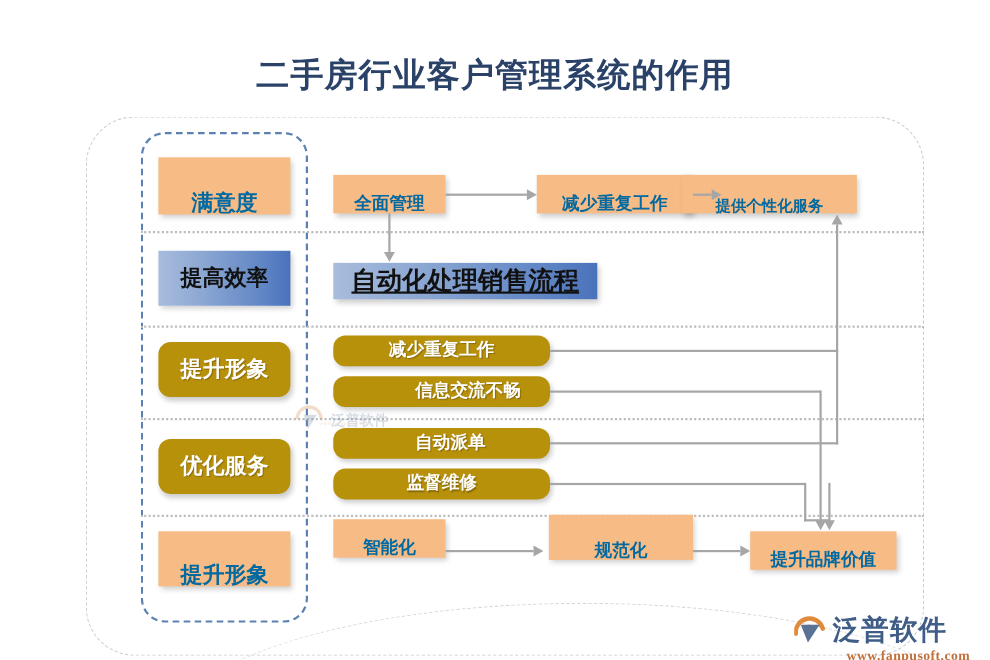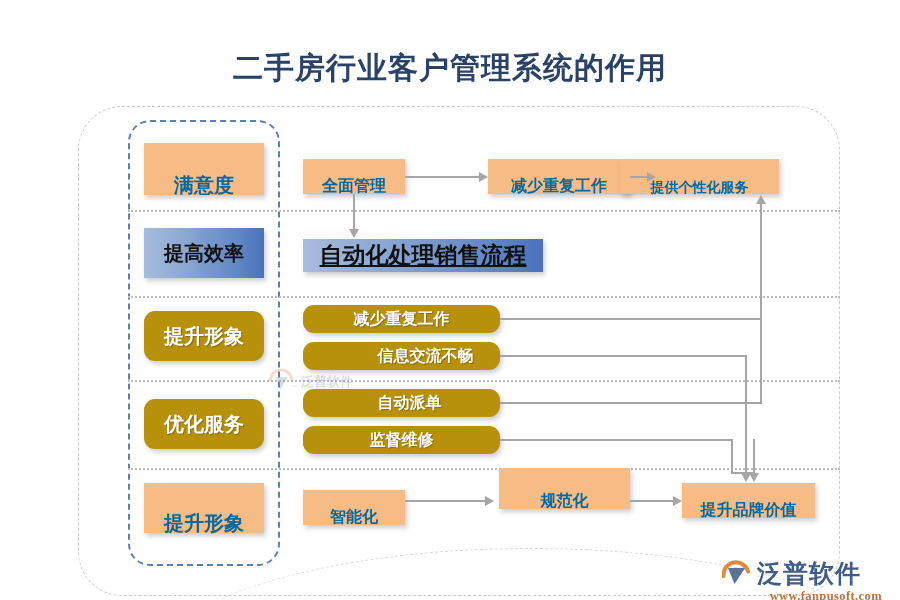--- a/index.html
+++ b/index.html
@@ -166,21 +166,21 @@
   </div>
 
   <div class="box gold sh" style="left:303px;top:361px;width:197px;height:28px;font-size:16px;padding-left:16px;">
     <span>自动派单</span>
   </div>
 
   <div class="box gold sh" style="left:303px;top:398px;width:197px;height:28px;font-size:16px;">
     <span>监督维修</span>
   </div>
 
-  <div class="box orange sh" style="left:303px;top:462px;width:102px;height:35px;font-size:16px;">
+  <div class="box orange sh" style="left:303px;top:444px;width:102px;height:35px;font-size:16px;">
     <span>智能化</span>
   </div>
 
   <div class="box orange sh" style="left:499px;top:440px;width:131px;height:41px;font-size:16px;">
     <span>规范化</span>
   </div>
 
   <div class="box orange sh" style="left:682px;top:455px;width:133px;height:35px;font-size:16px;">
     <span>提升品牌价值</span>
   </div>

